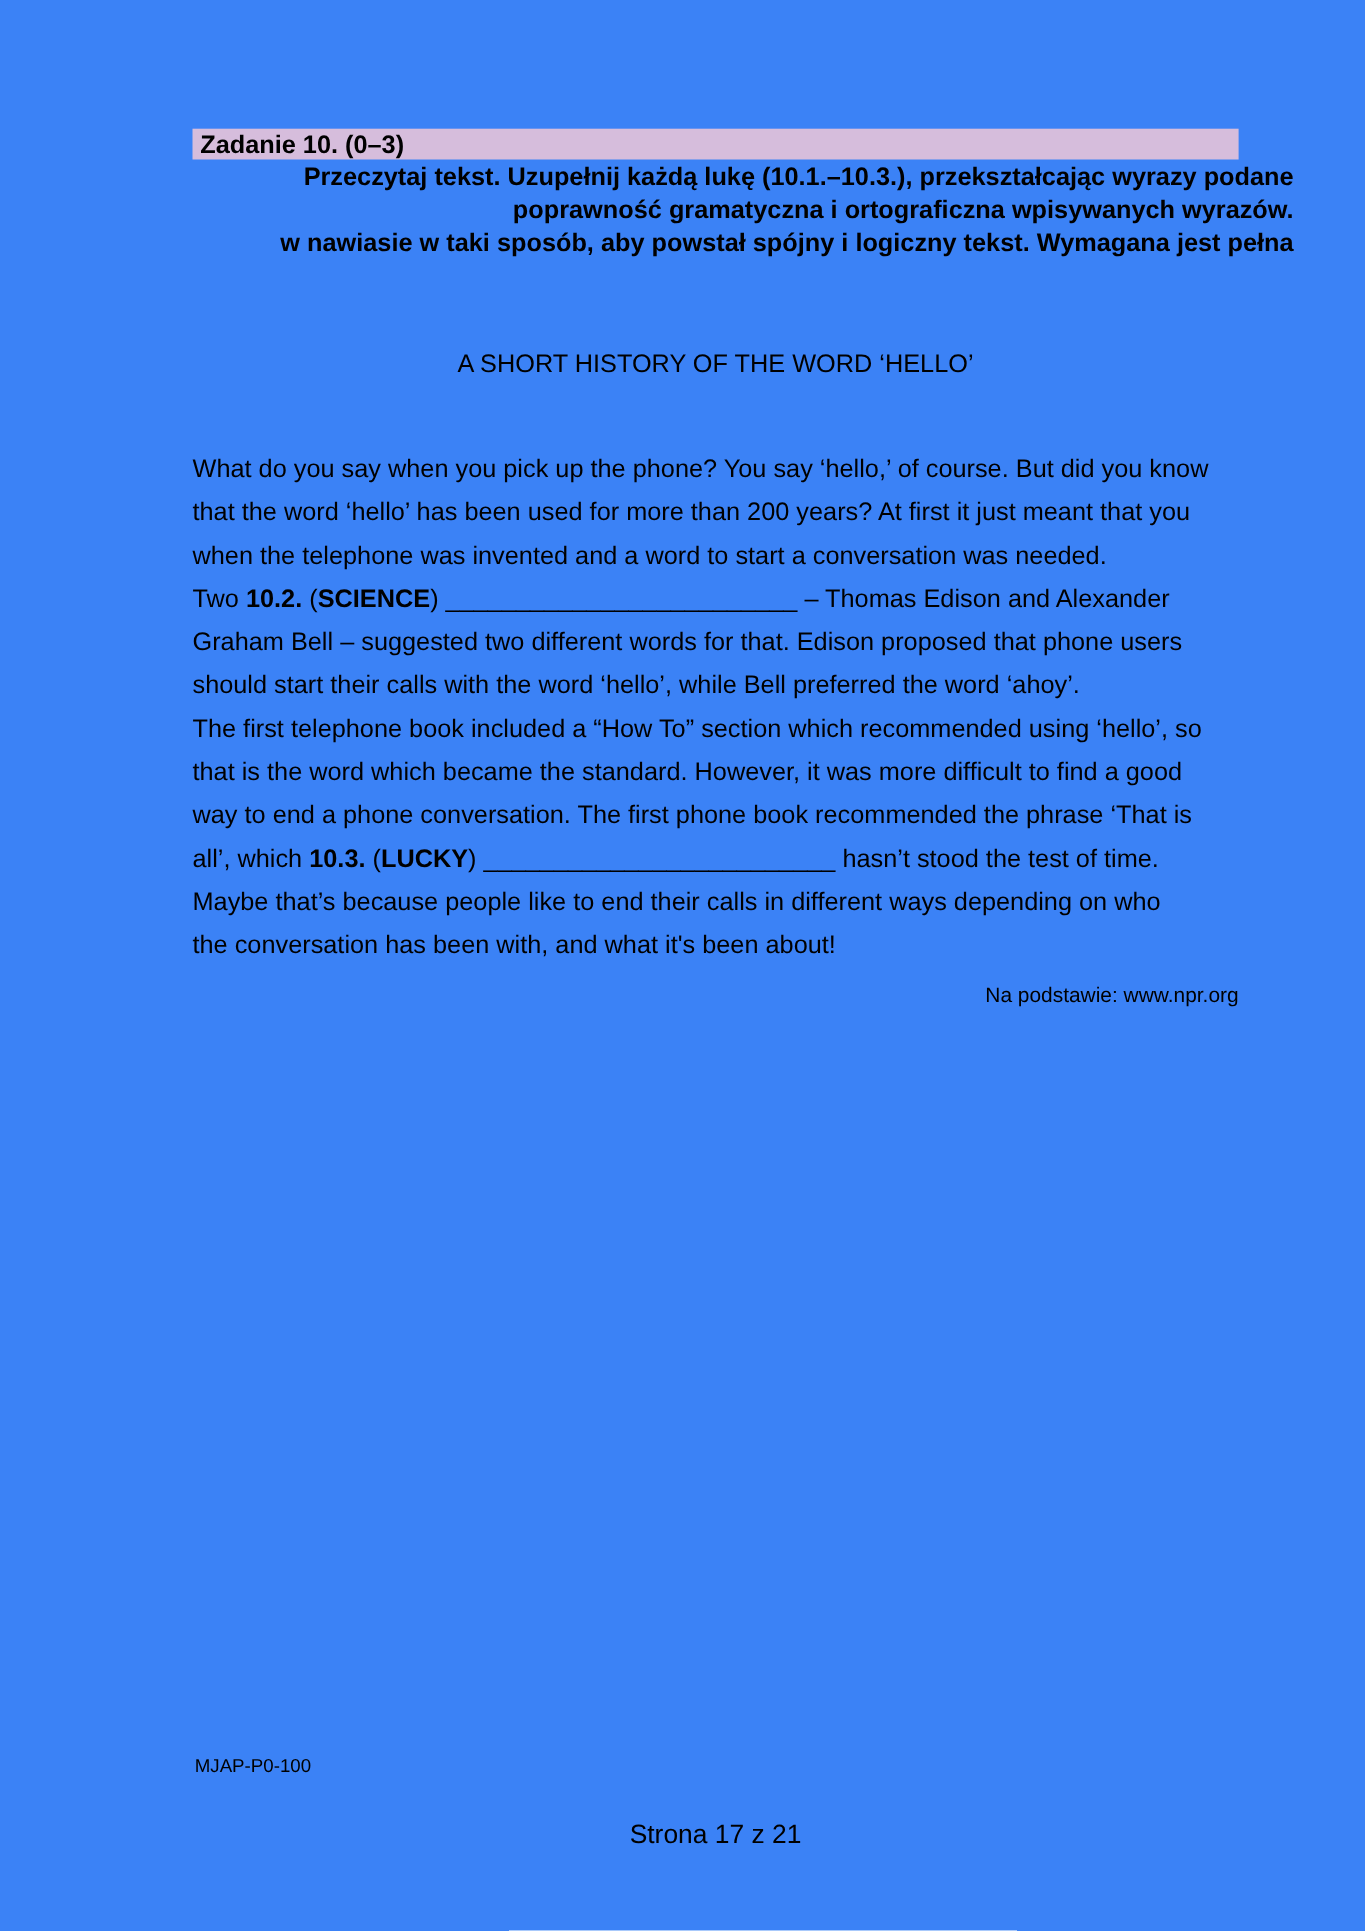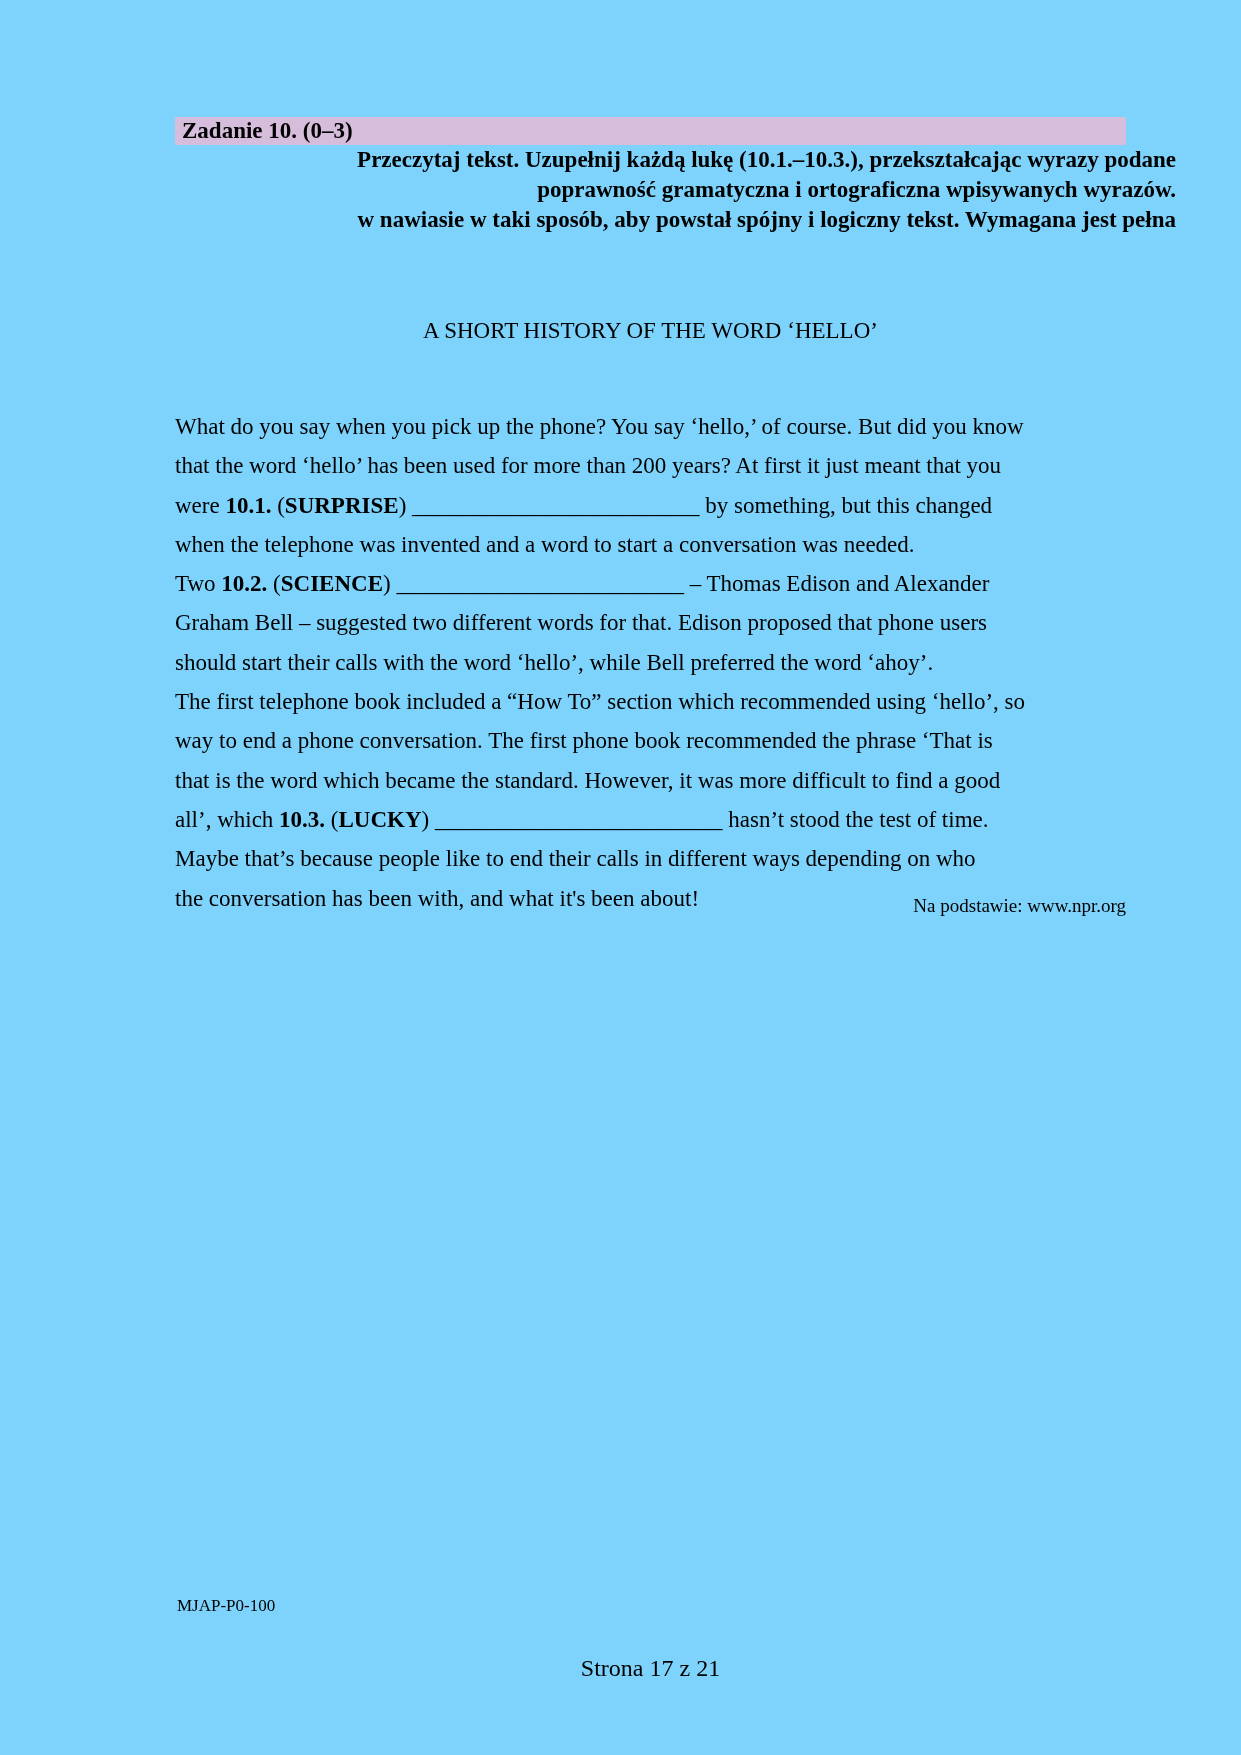--- a/index.html
+++ b/index.html
@@ -4,22 +4,22 @@
 <style>
   html, body {
     margin: 0;
     padding: 0;
     background: #ffffff;
   }
   .page {
     position: relative;
     width: 1241px;
     height: 1755px;
-    background: #7dd3fc;
-    font-family: Liberation Serif, serif;
+    background: #3b82f6;
+    font-family: Liberation Sans, sans-serif;
     color: #000000;
     overflow: hidden;
   }
 
   
   .task-bar {
     position: absolute;
     left: 175px;
     top: 117px;
     width: 944px;
@@ -118,28 +118,27 @@
       <div class="line">Przeczytaj tekst. Uzupełnij każdą lukę (10.1.–10.3.), przekształcając wyrazy podane</div>
       <div class="line">poprawność gramatyczna i ortograficzna wpisywanych wyrazów.</div>
       <div class="line">w nawiasie w taki sposób, aby powstał spójny i logiczny tekst. Wymagana jest pełna</div>
     </div>
 
   <div class="reading-title">A SHORT HISTORY OF THE WORD ‘HELLO’</div>
 
   <div class="reading-body">
       <div class="line"><span class="seg-n">What do you say when you pick up the phone? You say ‘hello,’ of course. But did you know</span></div>
       <div class="line"><span class="seg-n">that the word ‘hello’ has been used for more than 200 years? At first it just meant that you</span></div>
-      <div class="line"><span class="seg-n">were </span><span class="seg-b">10.1.</span><span class="seg-n"> (</span><span class="seg-b">SURPRISE</span><span class="seg-n">) </span><span class="seg-u">_________________________</span><span class="seg-n"> by something, but this changed</span></div>
       <div class="line"><span class="seg-n">when the telephone was invented and a word to start a conversation was needed.</span></div>
       <div class="line"><span class="seg-n">Two </span><span class="seg-b">10.2.</span><span class="seg-n"> (</span><span class="seg-b">SCIENCE</span><span class="seg-n">) </span><span class="seg-u">_________________________</span><span class="seg-n"> – Thomas Edison and Alexander</span></div>
       <div class="line"><span class="seg-n">Graham Bell – suggested two different words for that. Edison proposed that phone users</span></div>
       <div class="line"><span class="seg-n">should start their calls with the word ‘hello’, while Bell preferred the word ‘ahoy’.</span></div>
       <div class="line"><span class="seg-n">The first telephone book included a “How To” section which recommended using ‘hello’, so</span></div>
+      <div class="line"><span class="seg-n">that is the word which became the standard. However, it was more difficult to find a good</span></div>
       <div class="line"><span class="seg-n">way to end a phone conversation. The first phone book recommended the phrase ‘That is</span></div>
-      <div class="line"><span class="seg-n">that is the word which became the standard. However, it was more difficult to find a good</span></div>
       <div class="line"><span class="seg-n">all’, which </span><span class="seg-b">10.3.</span><span class="seg-n"> (</span><span class="seg-b">LUCKY</span><span class="seg-n">) </span><span class="seg-u">_________________________</span><span class="seg-n"> hasn’t stood the test of time.</span></div>
       <div class="line"><span class="seg-n">Maybe that’s because people like to end their calls in different ways depending on who</span></div>
       <div class="line"><span class="seg-n">the conversation has been with, and what it's been about!</span></div>
     </div>
 
   <div class="source-line">Na podstawie: www.npr.org</div>
 
   <div class="footer-code">MJAP-P0-100</div>
 
   <div class="footer-page">Strona 17 z 21</div>

